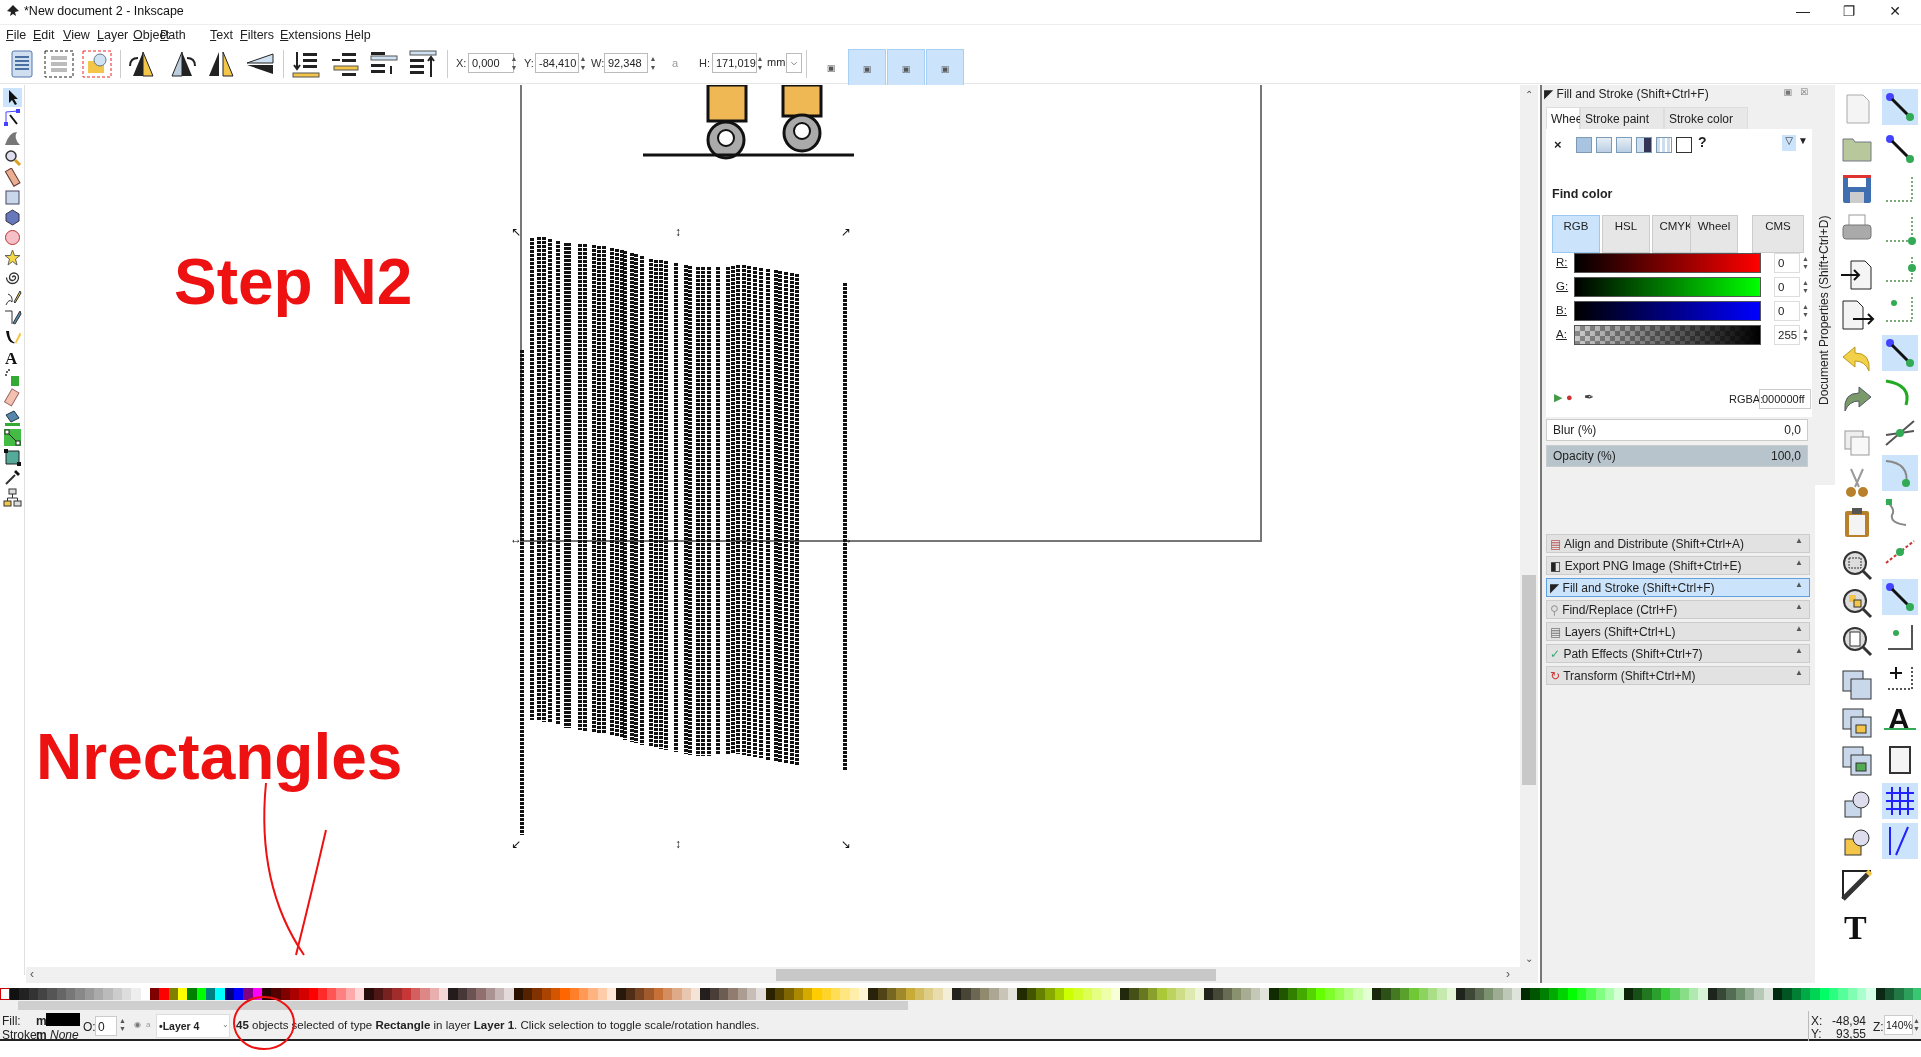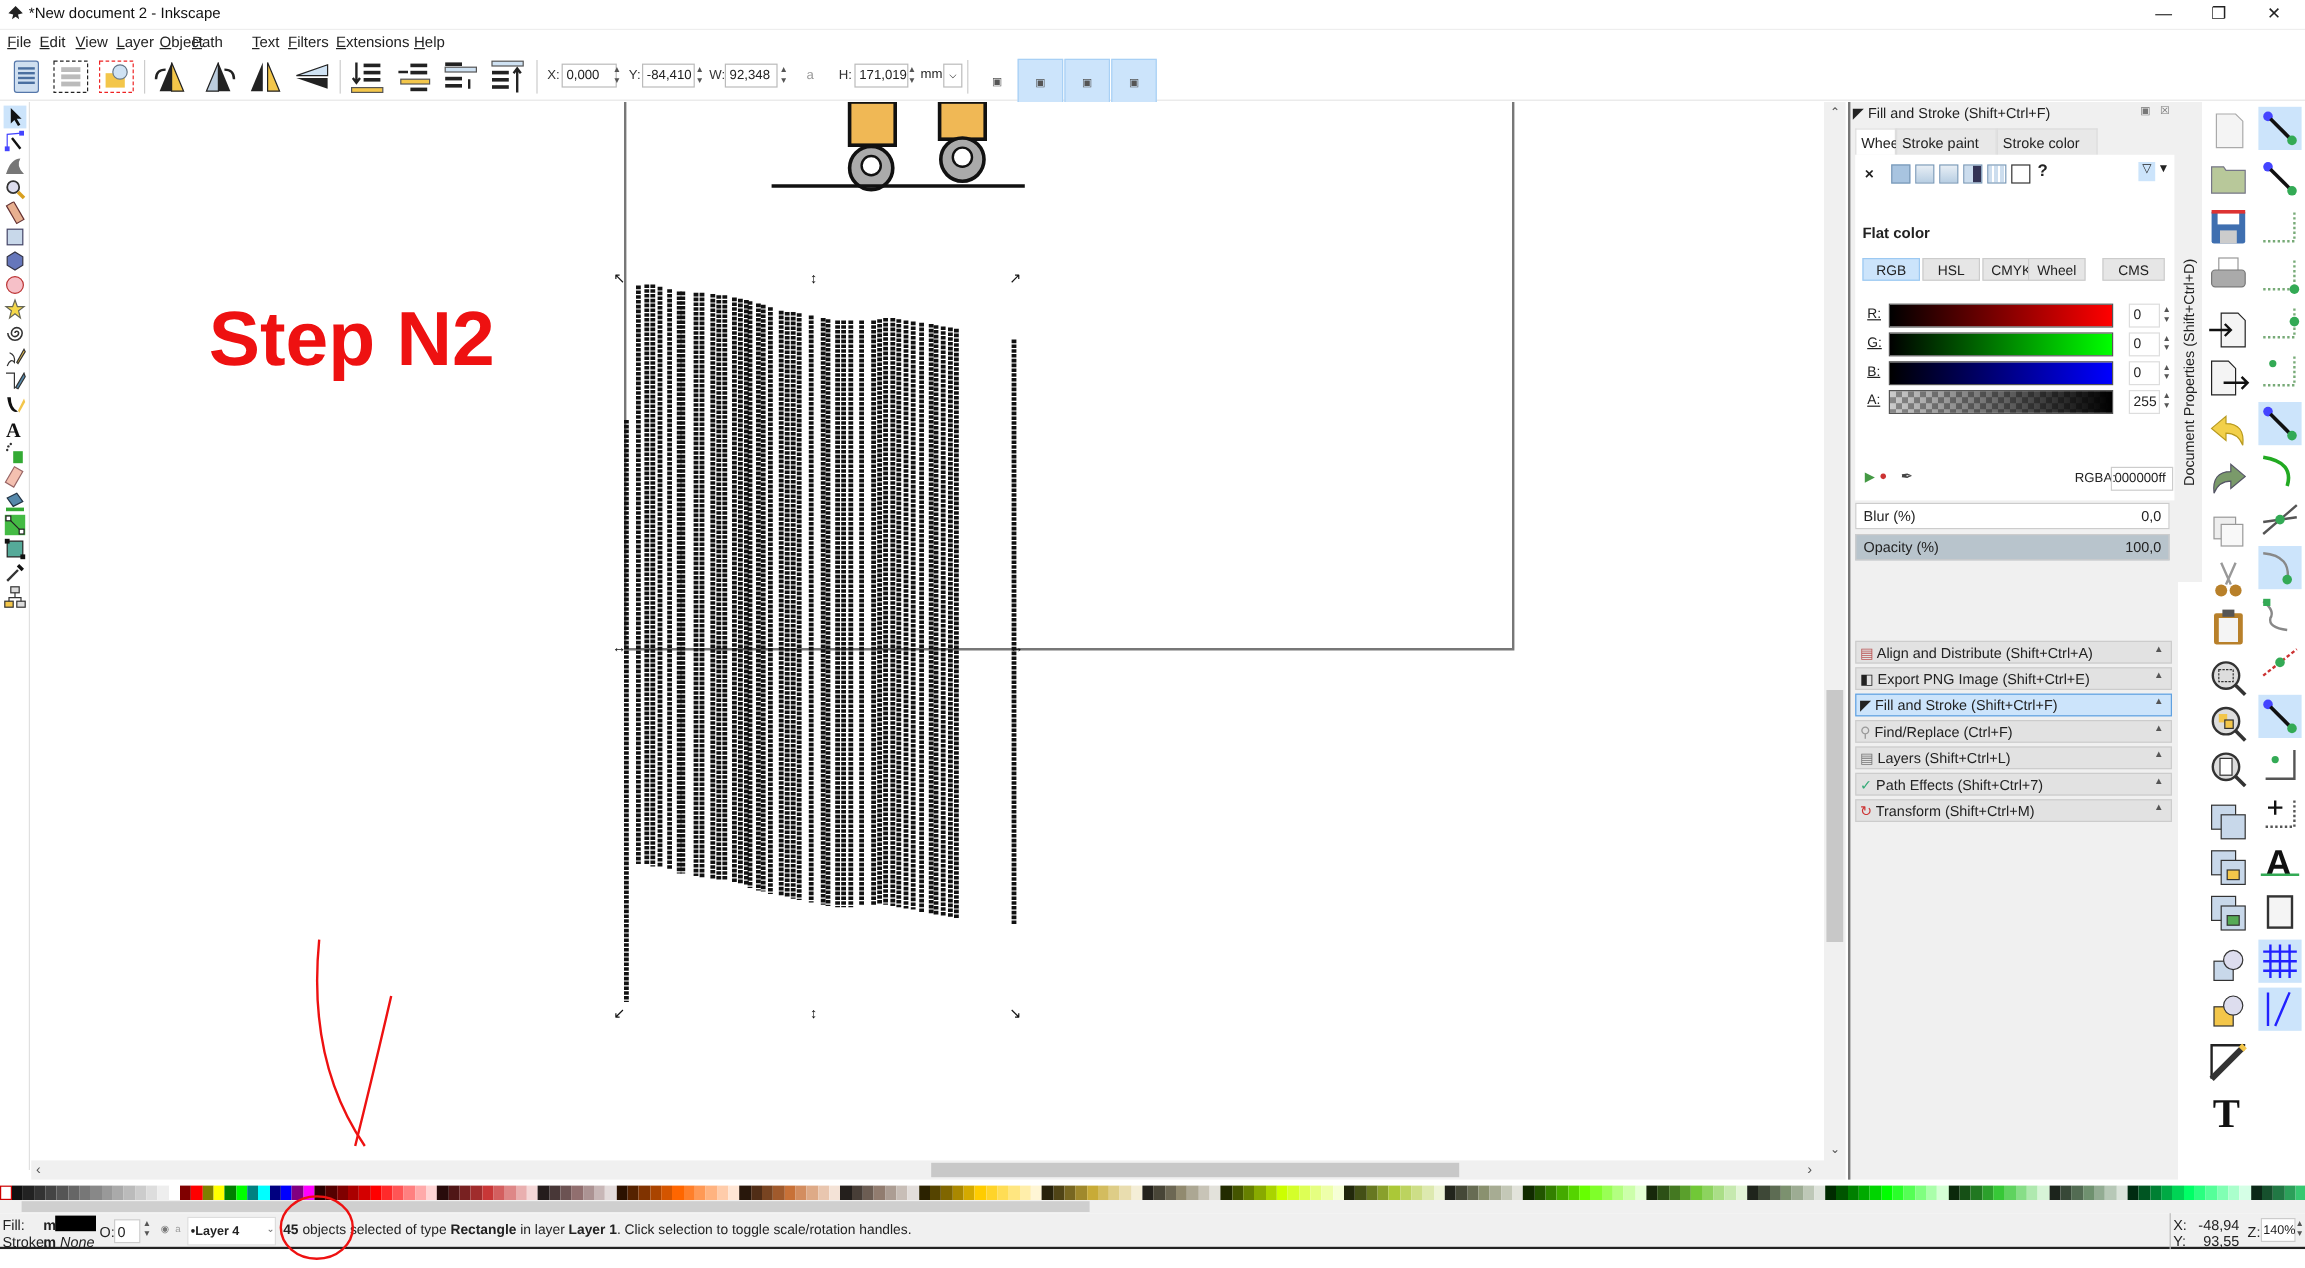--- a/index.html
+++ b/index.html
@@ -31,21 +31,21 @@
   #hscroll { position: absolute; left: 26px; top: 967px; width: 1494px; height: 16px; background: #f0f0f0; }
   #vscroll { position: absolute; left: 1520px; top: 85px; width: 18px; height: 898px; background: #f0f0f0; }
   
   #dock { position: absolute; left: 1540px; top: 85px; width: 275px; height: 898px; background: #f0f0f0; border-left: 2px solid #777; }
   .dock-title { position: absolute; left: 2px; top: 2px; width: 270px; height: 16px; font-size: 12px; color: #222; }
   .tabs { position: absolute; left: 4px; top: 22px; height: 22px; }
   .tab { position: absolute; top: 0; height: 22px; padding: 4px 4px; font-size: 12px; color: #222; background: #e8e8e8; border: 1px solid #ddd; border-bottom: none; }
   .tab.active { background: #fff; }
   .fill-body { position: absolute; left: 4px; top: 44px; width: 266px; height: 288px; background: #fff; }
   .paint-btn { position: absolute; top: 8px; width: 16px; height: 16px; border: 1px solid #7a9ab8; background: linear-gradient(#e7eef5,#b9cfe3); }
-  .mode-btn { position: absolute; top: 86px; height: 19px; font-size: 11.5px; text-align: center; line-height: 20px; border: 1px solid #ccc; background: #e6e6e6; color: #222; }
+  .mode-btn { position: absolute; top: 86px; height: 38px; font-size: 11.5px; text-align: center; line-height: 20px; border: 1px solid #ccc; background: #e6e6e6; color: #222; }
   .mode-btn.on { background: #cce4fb; border-color: #9cc9f2; }
   .chan-label { position: absolute; left: 10px; font-size: 11.5px; color: #222; text-decoration: underline; }
   .chan-bar { position: absolute; left: 28px; width: 187px; height: 20px; border: 1px solid #555; }
   .chan-val { position: absolute; left: 228px; width: 26px; height: 20px; border: 1px solid #ddd; font-size: 11.5px; padding: 3px; background: #fff; }
   .chan-spin { position: absolute; left: 256px; font-size: 7px; line-height: 8px; color: #555; }
   .slider-row { position: absolute; left: 4px; width: 262px; height: 22px; border: 1px solid #ccc; font-size: 12px; padding: 3px 6px; }
   .dialog-bar { position: absolute; left: 4px; width: 264px; height: 19px; background: #e2e2e2; border: 1px solid #ccc; font-size: 12px; padding: 2px 3px; color: #222; }
   .dialog-bar.on { background: #cce4fb; border-color: #5fa0e0; }
   .dialog-bar .arrow { position: absolute; right: 6px; top: 1px; font-size: 8px; color: #555; }
   
@@ -338,20 +338,21 @@
       <line x1="742" y1="184" x2="742" y2="675"></line>
       <line x1="750" y1="185" x2="750" y2="677"></line>
       <line x1="754" y1="186" x2="754" y2="678"></line>
       <line x1="760" y1="187" x2="760" y2="678"></line>
       <line x1="766" y1="188" x2="766" y2="679"></line>
       <line x1="771" y1="189" x2="771" y2="680"></line>
       <line x1="819" y1="198" x2="819" y2="685"></line>
     </g>
   </svg>
   <div class="red-text" style="left:148px;top:160px;font-size:64px">Step  N2</div>
+  <div class="red-text" style="left:10px;top:635px;font-size:64px">Nrectangles</div>
   <svg style="position:absolute;left:200px;top:690px" width="120" height="200">
     <path d="M40 8 Q30 110 78 180" fill="none" stroke="#e11" stroke-width="2"></path>
     <path d="M100 55 Q85 120 70 180" fill="none" stroke="#e11" stroke-width="2"></path>
   </svg>
 </div>
 
 <div id="hscroll">
   <span style="position:absolute;left:4px;top:0;font-size:12px;color:#555">‹</span>
   <div style="position:absolute;left:750px;top:2px;width:440px;height:12px;background:#c8c8c8"></div>
   <span style="position:absolute;left:1480px;top:0;font-size:12px;color:#555">›</span>
@@ -379,21 +380,21 @@
     <span class="paint-btn" style="left:30px;background:#a8c4e0"></span>
     <span class="paint-btn" style="left:50px"></span>
     <span class="paint-btn" style="left:70px"></span>
     <span class="paint-btn" style="left:90px;background:linear-gradient(90deg,#cde 50%,#335 50%)"></span>
     <span class="paint-btn" style="left:110px;background:repeating-linear-gradient(90deg,#cde 0 3px,#fff 3px 5px)"></span>
     <span class="paint-btn" style="left:130px;background:#fff;border-color:#333"></span>
     <span style="position:absolute;left:152px;top:5px;font-size:14px;font-weight:bold">?</span>
     <span style="position:absolute;left:236px;top:6px;width:14px;height:16px;background:#cce4fb;font-size:10px;text-align:center">▽</span>
     <span style="position:absolute;left:252px;top:6px;font-size:10px">▼</span>
 
-    <div style="position:absolute;left:6px;top:58px;font-size:12.5px;font-weight:bold">Flat color</div>
+    <div style="position:absolute;left:6px;top:58px;font-size:12.5px;font-weight:bold">Find color</div>
 
     <span class="mode-btn on" style="left:6px;width:48px">RGB</span>
     <span class="mode-btn" style="left:56px;width:48px">HSL</span>
     <span class="mode-btn" style="left:106px;width:48px">CMYK</span>
     <span class="mode-btn" style="left:144px;width:48px">Wheel</span>
     <span class="mode-btn" style="left:206px;width:52px">CMS</span>
 
     <span class="chan-label" style="top:127px">R:</span>
     <div class="chan-bar" style="top:124px;background:linear-gradient(90deg,#000,#f00)"></div>
     <span class="chan-val" style="top:124px">0</span>

